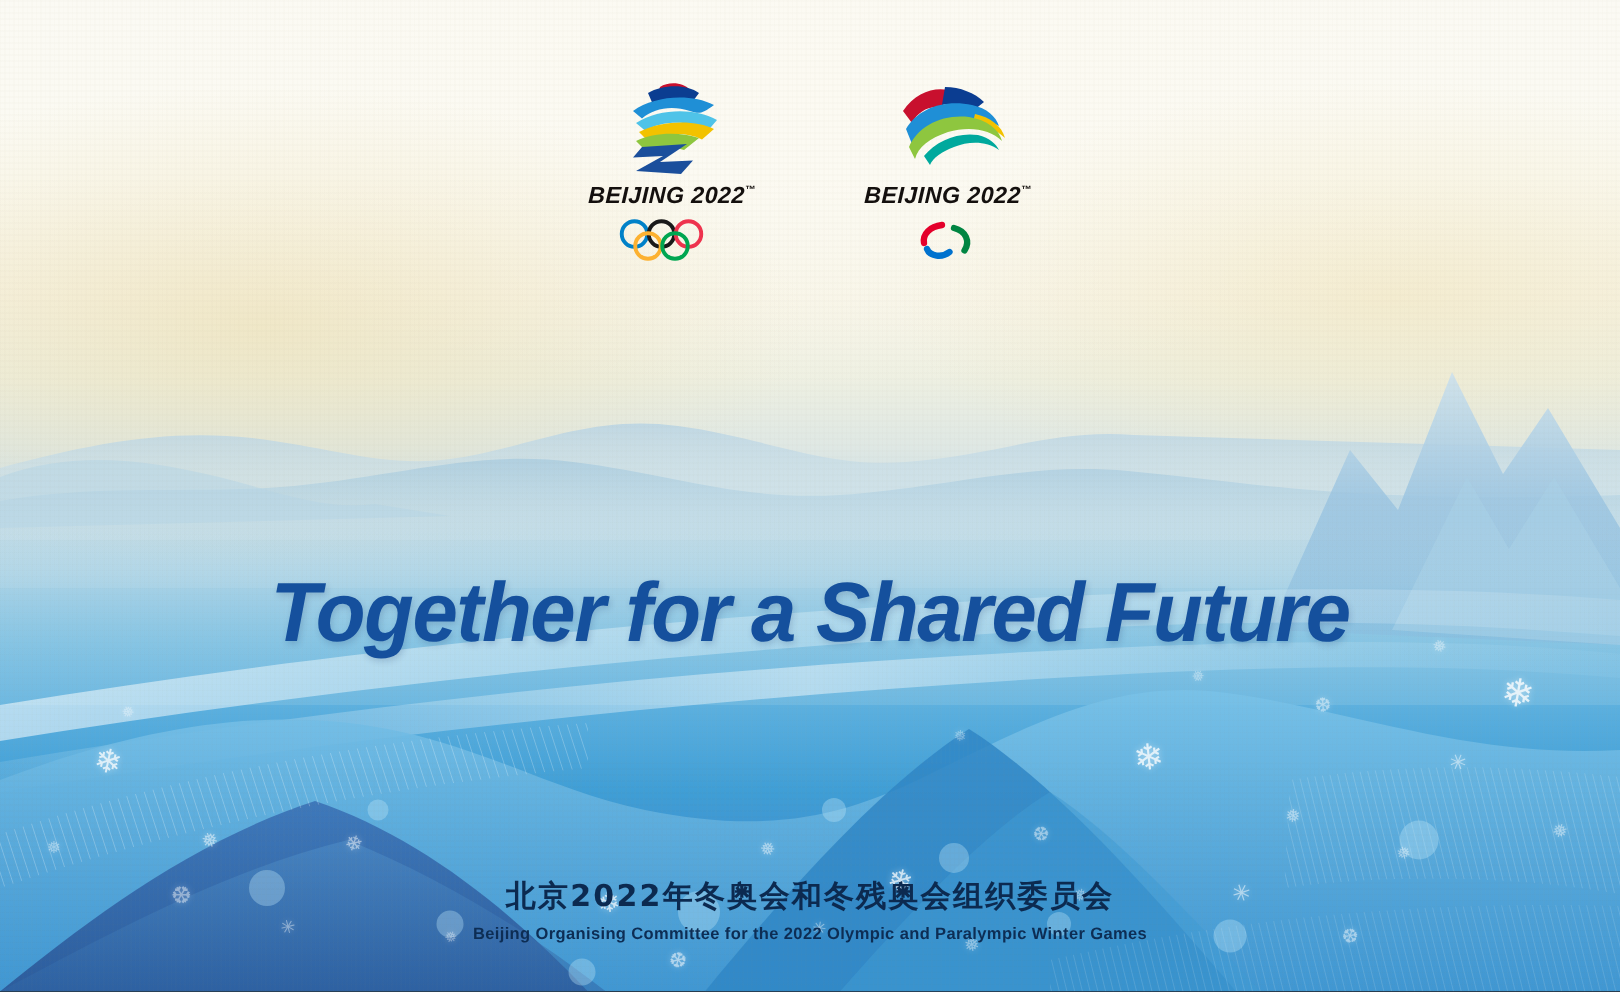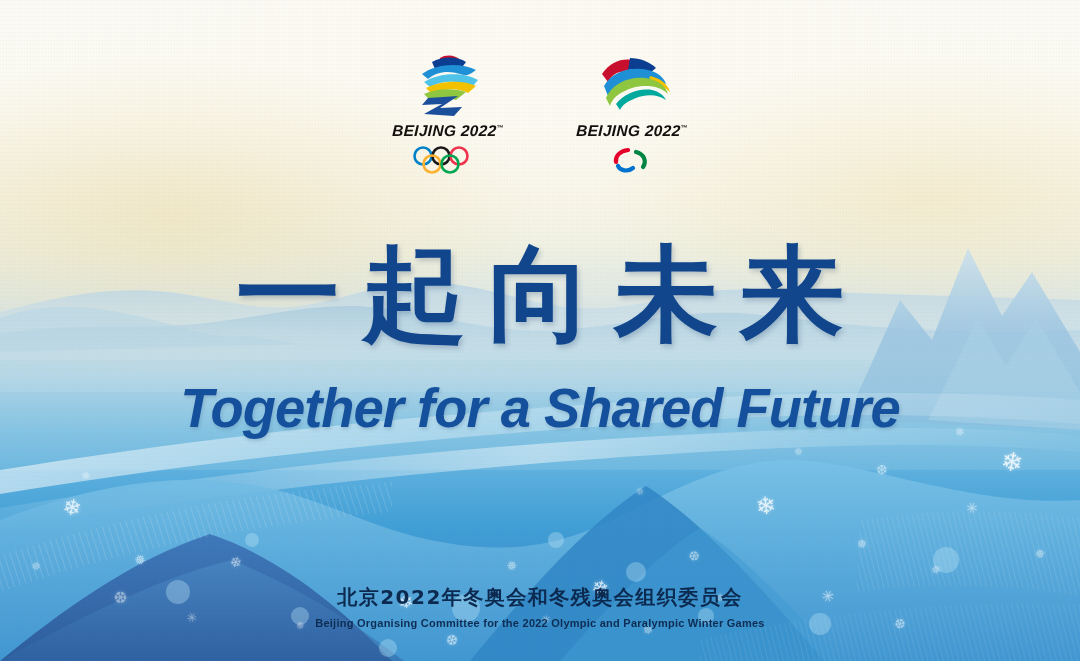--- a/index.html
+++ b/index.html
@@ -321,21 +321,20 @@
           <g fill="none" stroke-width="4.2" stroke-linecap="round">
             <path d="M22,4 C14,5 9,10 10,16" stroke="#E4002B"></path>
             <path d="M12,20 C14,25 22,26 27,22" stroke="#0072CE"></path>
             <path d="M30,6 C38,8 41,15 37,21" stroke="#008542"></path>
           </g>
         </svg>
       </div>
     </div>
   </div>
 
-  <div class="slogan-cn">一起向未来</div>
   <div class="slogan-en">Together for a Shared Future</div>
 
   <div class="footer">
     <div class="footer-cn">北京2022年冬奥会和冬残奥会组织委员会</div>
     <div class="footer-en">Beijing Organising Committee for the 2022 Olympic and Paralympic Winter Games</div>
   </div>
 
 </div>
 
 </body></html>

